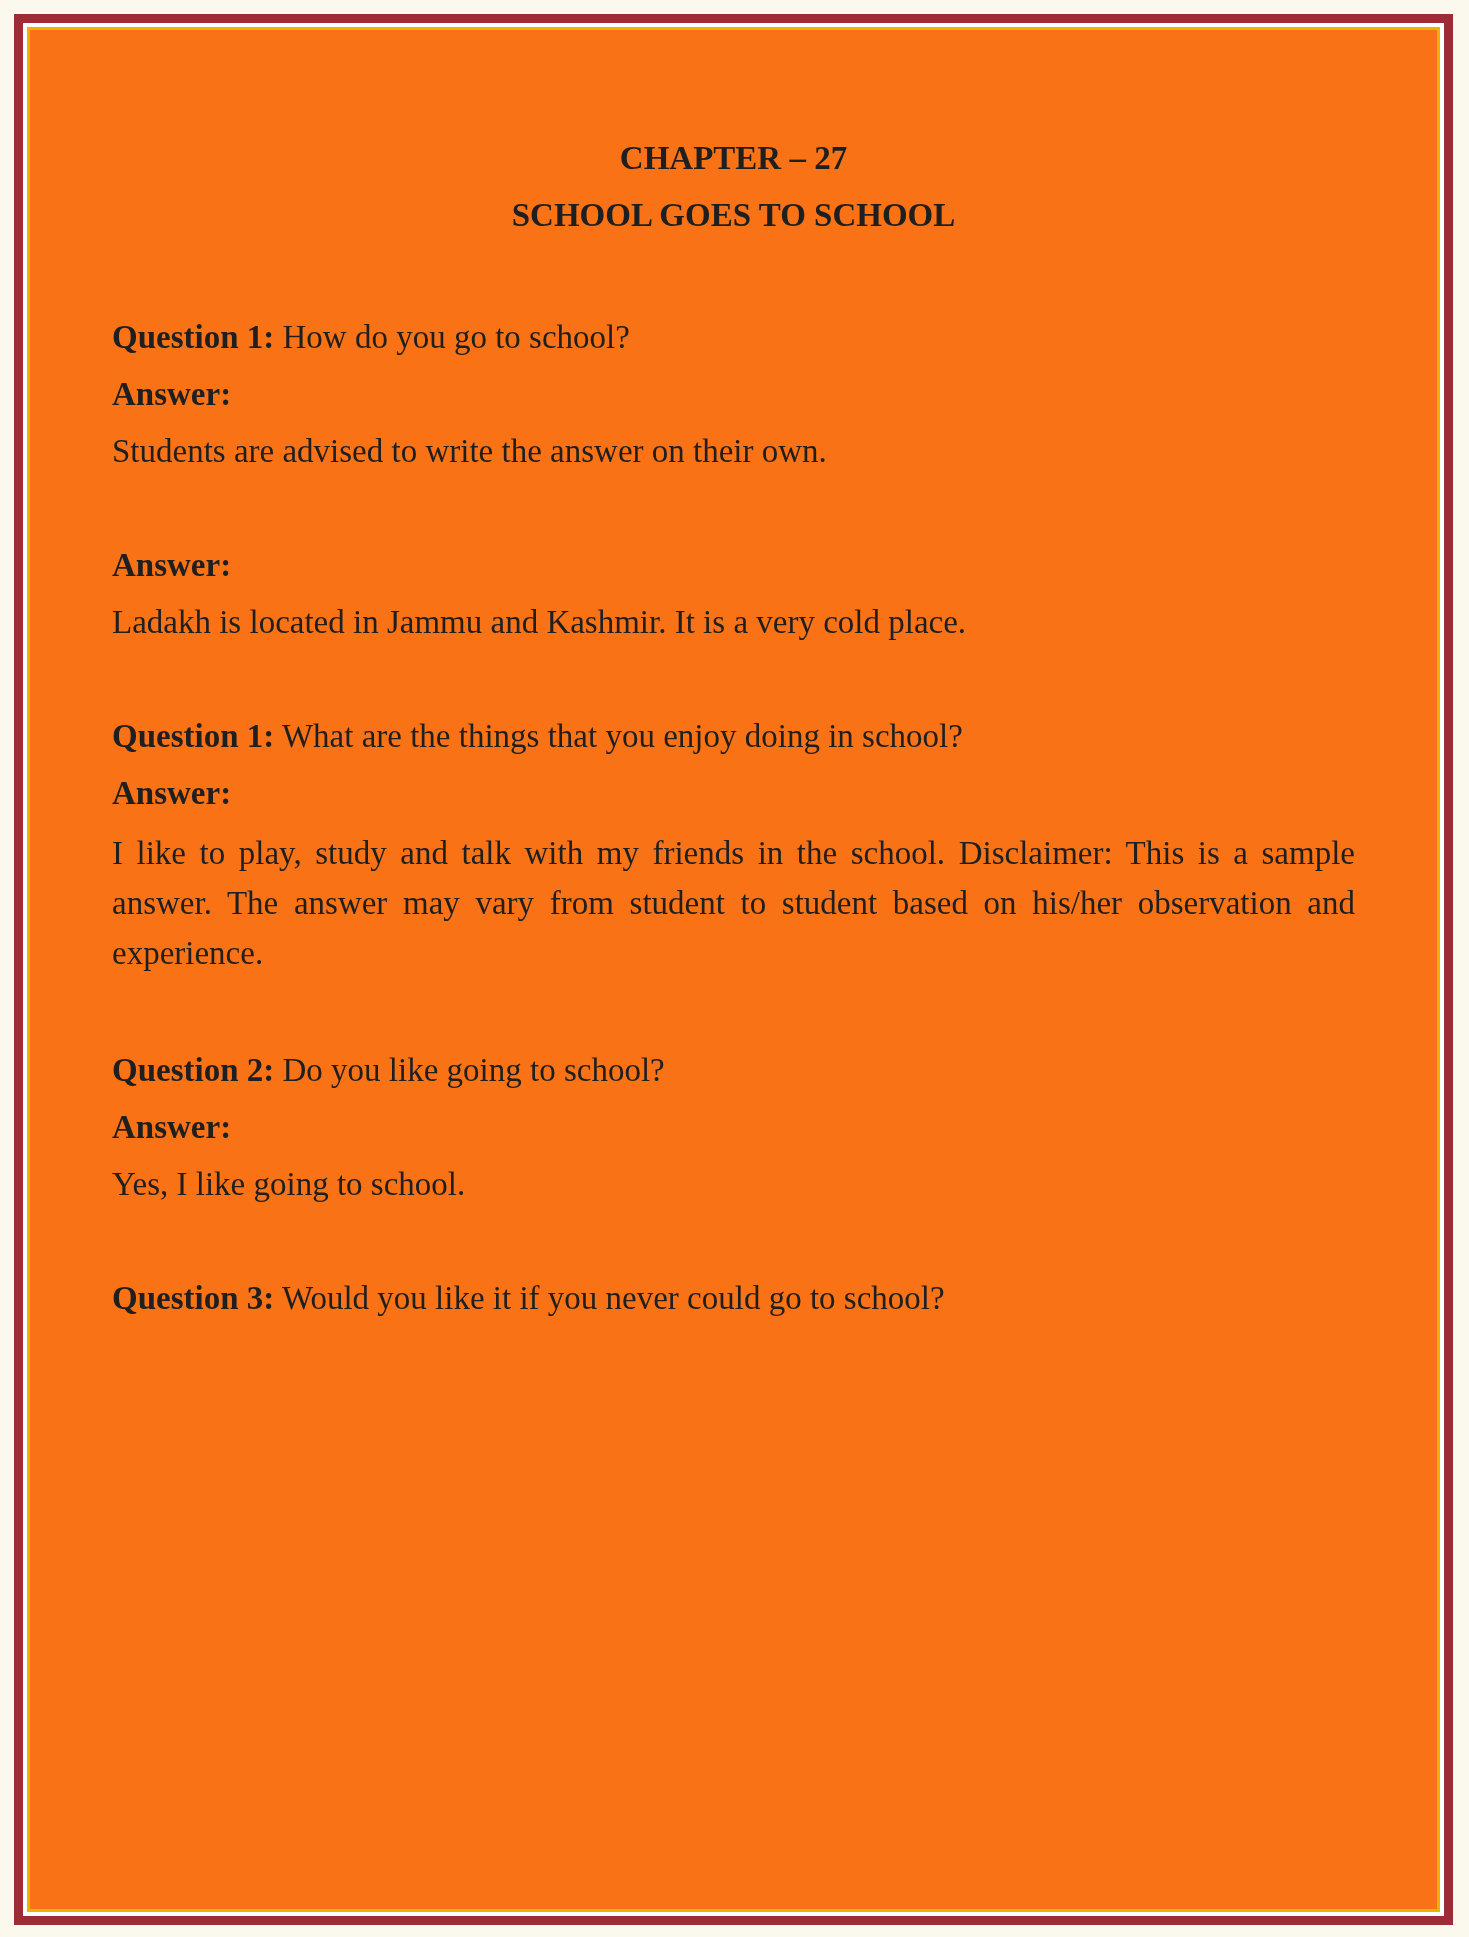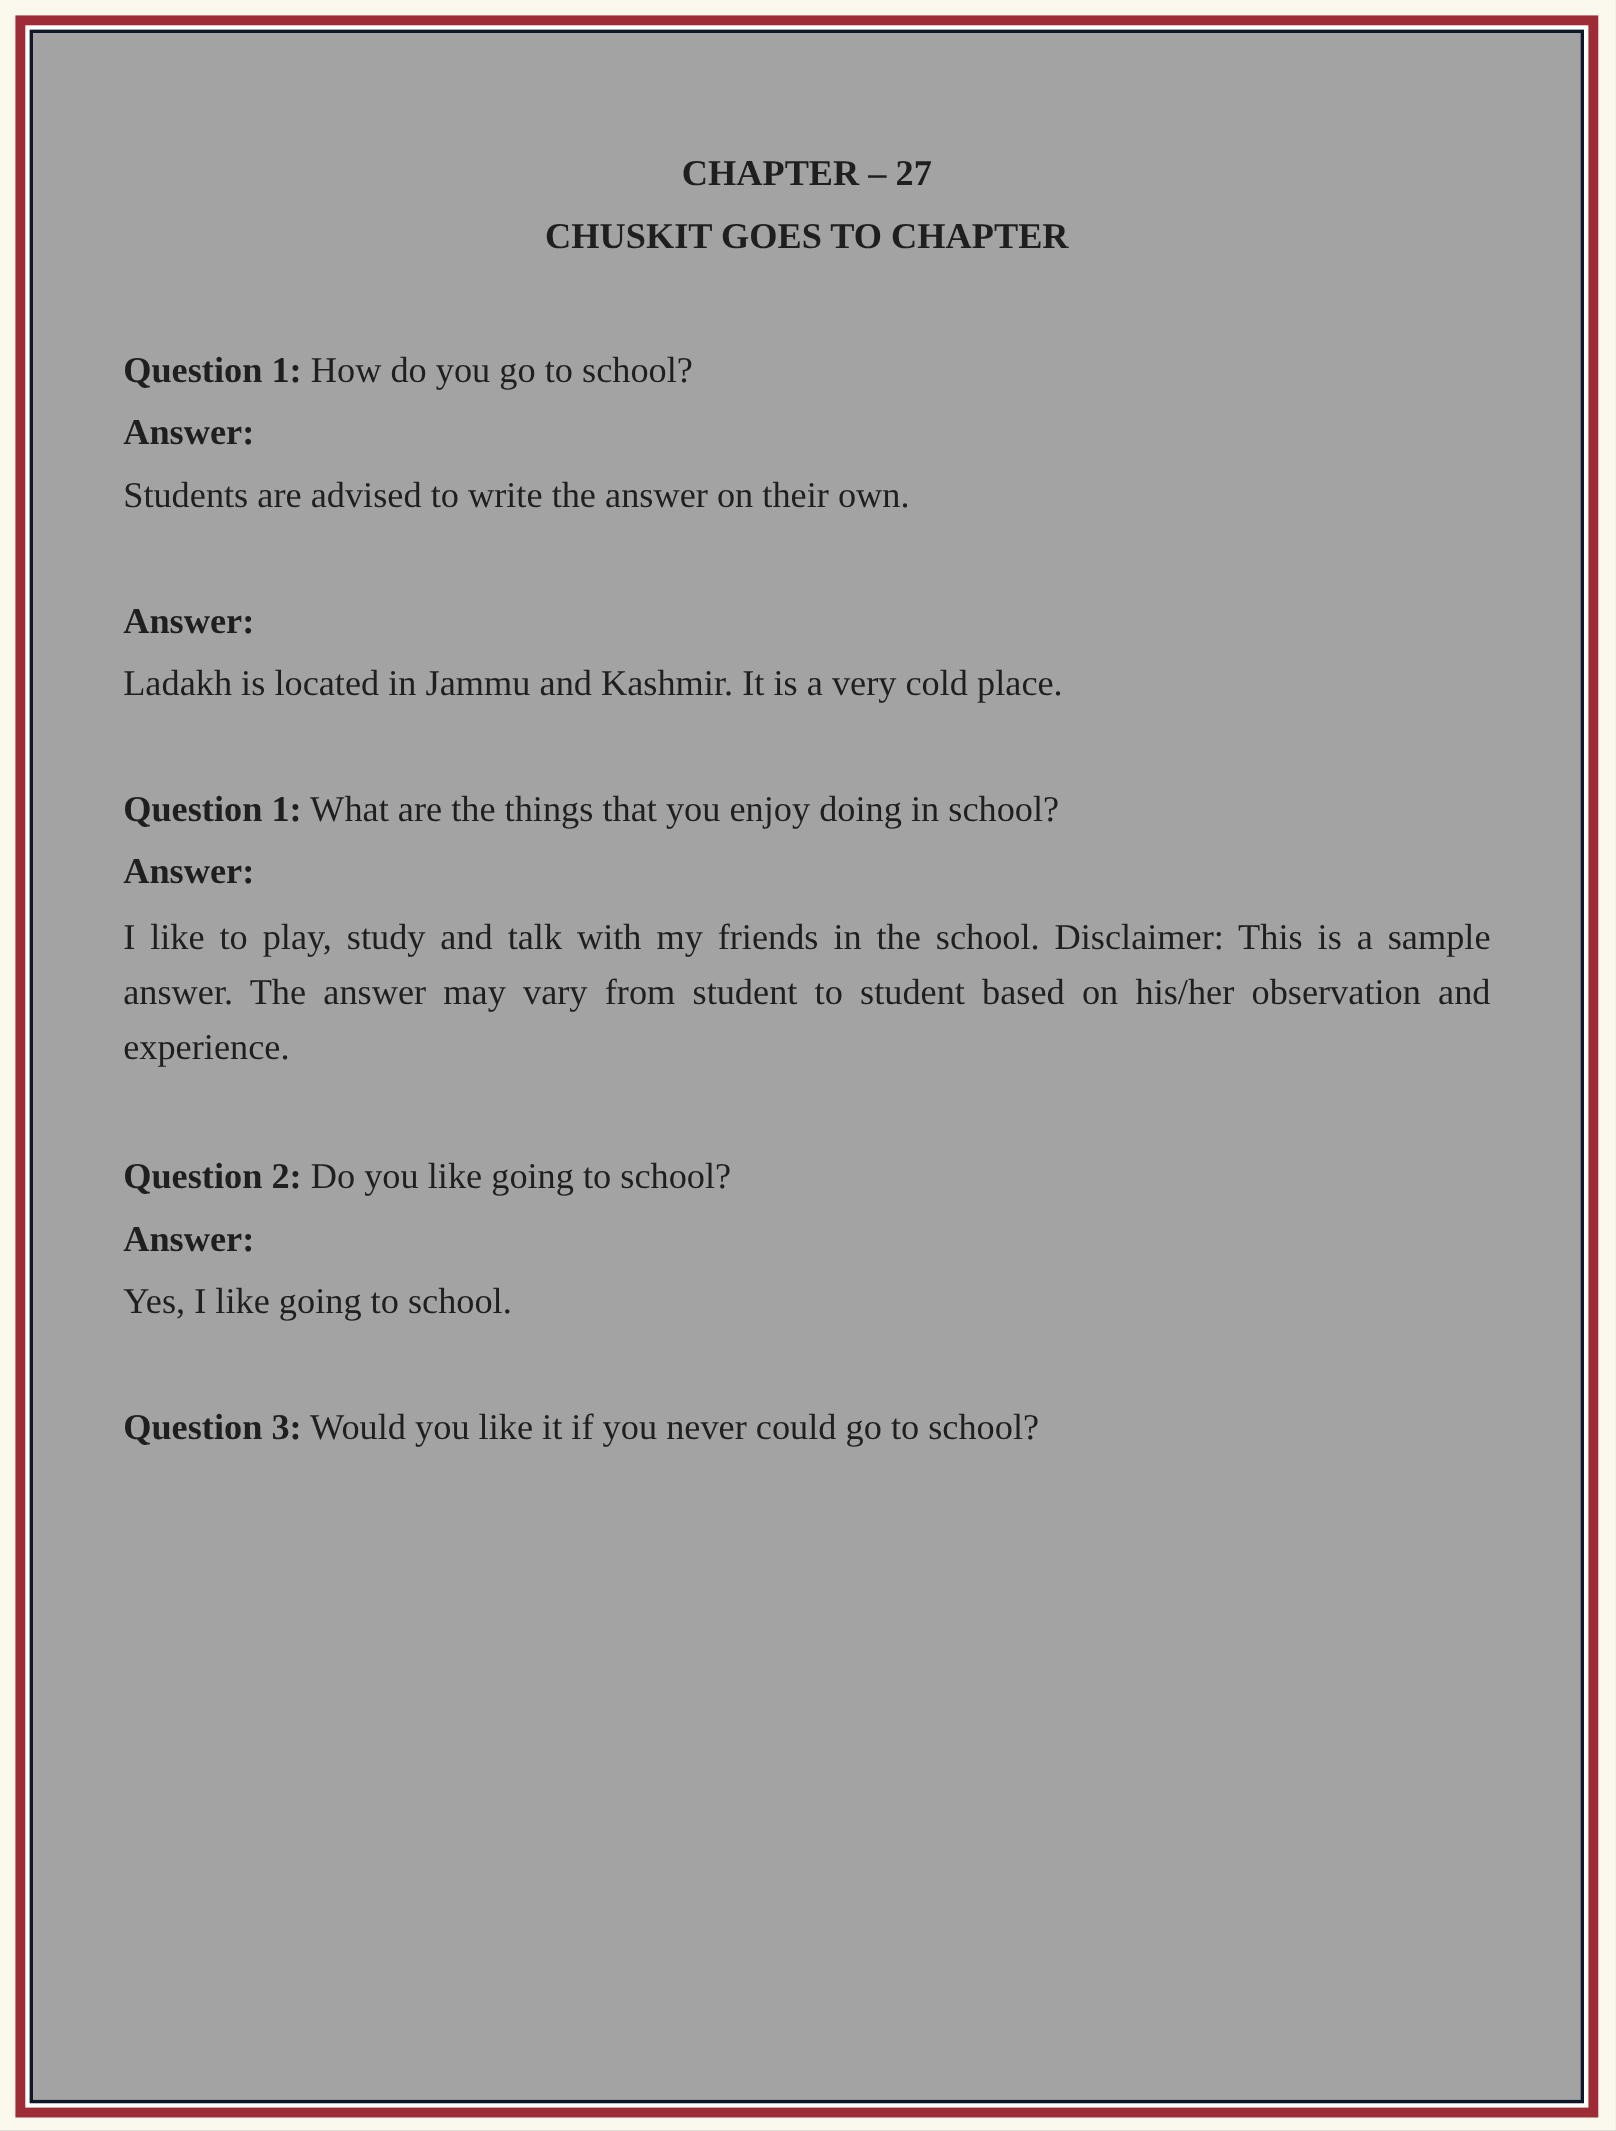--- a/index.html
+++ b/index.html
@@ -21,22 +21,22 @@
     height: 1911px;
     box-sizing: border-box;
     border: 9px solid #9d2c37;
     padding: 4px;
     background: #fffffb;
   }
   .frame-inner {
     width: 100%;
     height: 100%;
     box-sizing: border-box;
-    border: 3px solid #0f172a;
-    background: #a3a3a3;
+    border: 3px solid #eab308;
+    background: #f97316;
     overflow: hidden;
   }
   .content {
     box-sizing: border-box;
     padding: 106px 82px 0 82px;
     font-size: 33px;
     color: #1f1f1f;
   }
   .content p {
     margin: 0 0 13px 0;
@@ -59,21 +59,21 @@
   }
 </style>
 </head>
 <body>
 
 <div class="frame-outer">
   <div class="frame-inner">
     <div class="content">
 
       <p class="center-bold">CHAPTER – 27</p>
-      <p class="center-bold">CHUSKIT GOES TO CHAPTER</p>
+      <p class="center-bold">SCHOOL GOES TO SCHOOL</p>
 
       <div class="gap-lg"></div>
 
 
       <p><span class="q-label">Question 1:</span> <span>How do you go to school?</span></p>
       <p><span class="a-label">Answer:</span></p>
       <p><span></span> <span class="italic">Students are advised to write the answer on their own.</span></p>
 
       <div class="gap-blank"></div>
 

